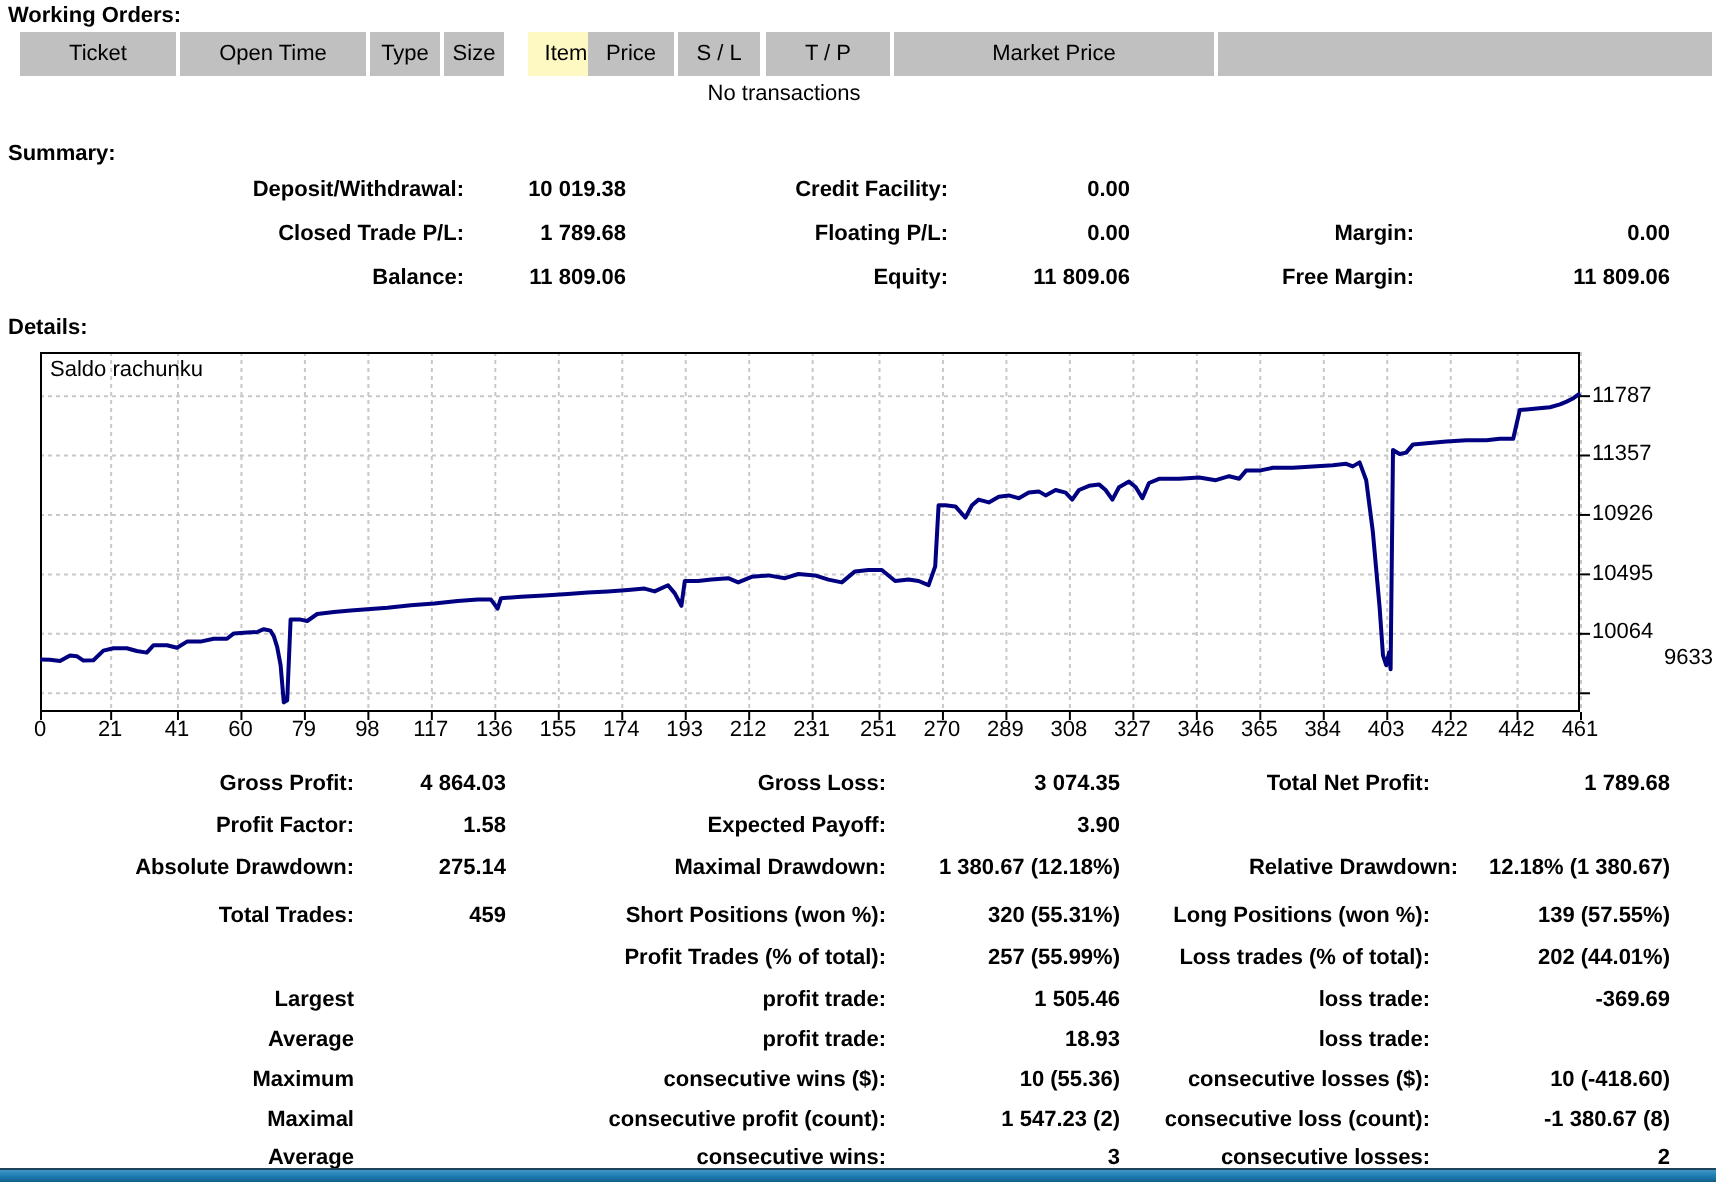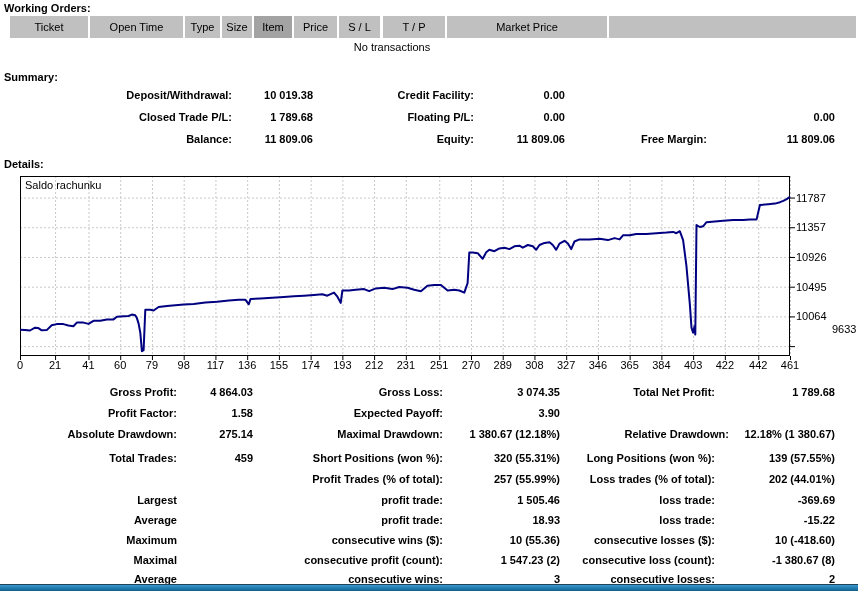--- a/index.html
+++ b/index.html
@@ -36,21 +36,21 @@
 </head>
 <body>
 
 <div class="page">
   <div class="section-title wo-title">Working Orders:</div>
   <div id="wo-header">
       <div class="hdr-cell" style="left: 10px; width: 78px; background: rgb(192, 192, 192);">Ticket</div>
       <div class="hdr-cell" style="left: 90px; width: 93px; background: rgb(192, 192, 192);">Open Time</div>
       <div class="hdr-cell" style="left: 185px; width: 35px; background: rgb(192, 192, 192);">Type</div>
       <div class="hdr-cell" style="left: 222px; width: 30px; background: rgb(192, 192, 192);">Size</div>
-      <div class="hdr-cell" style="left: 254px; width: 38px; background: #a3a3a3;">Item</div>
+      <div class="hdr-cell" style="left: 264px; width: 38px; background: #fef9c3;">Item</div>
       <div class="hdr-cell" style="left: 294px; width: 43px; background: rgb(192, 192, 192);">Price</div>
       <div class="hdr-cell" style="left: 339px; width: 41px; background: rgb(192, 192, 192);">S / L</div>
       <div class="hdr-cell" style="left: 383px; width: 62px; background: rgb(192, 192, 192);">T / P</div>
       <div class="hdr-cell" style="left: 447px; width: 160px; background: rgb(192, 192, 192);">Market Price</div>
       <div class="hdr-cell" style="left: 609px; width: 247px; background: rgb(192, 192, 192);"></div>
     </div>
   <div class="no-trans">No transactions</div>
 
   <div class="section-title sum-title">Summary:</div>
   <div id="summary-rows">
@@ -58,20 +58,21 @@
         <span style="left: 0px; width: 232px; line-height: 22px;">Deposit/Withdrawal:</span>
         <span style="left: 240px; width: 73px; line-height: 22px;">10 019.38</span>
         <span style="left: 330px; width: 144px; line-height: 22px;">Credit Facility:</span>
         <span style="left: 480px; width: 85px; line-height: 22px;">0.00</span>
       </div>
       <div class="row" style="top: 106px; height: 22px;">
         <span style="left: 0px; width: 232px; line-height: 22px;">Closed Trade P/L:</span>
         <span style="left: 240px; width: 73px; line-height: 22px;">1 789.68</span>
         <span style="left: 330px; width: 144px; line-height: 22px;">Floating P/L:</span>
         <span style="left: 480px; width: 85px; line-height: 22px;">0.00</span>
+        <span style="left: 560px; width: 147px; line-height: 22px;">Margin:</span>
         <span style="left: 700px; width: 135px; line-height: 22px;">0.00</span>
       </div>
       <div class="row" style="top: 128px; height: 22px;">
         <span style="left: 0px; width: 232px; line-height: 22px;">Balance:</span>
         <span style="left: 240px; width: 73px; line-height: 22px;">11 809.06</span>
         <span style="left: 330px; width: 144px; line-height: 22px;">Equity:</span>
         <span style="left: 480px; width: 85px; line-height: 22px;">11 809.06</span>
         <span style="left: 560px; width: 147px; line-height: 22px;">Free Margin:</span>
         <span style="left: 700px; width: 135px; line-height: 22px;">11 809.06</span>
       </div>
@@ -224,21 +225,20 @@
         <span style="left: 260px; width: 183px; line-height: 20px;">profit trade:</span>
         <span style="left: 450px; width: 110px; line-height: 20px;">1 505.46</span>
         <span style="left: 566px; width: 149px; line-height: 20px;">loss trade:</span>
         <span style="left: 722px; width: 113px; line-height: 20px;">-369.69</span>
       </div>
       <div class="row" style="top: 510px; height: 20px;">
         <span style="left: 0px; width: 177px; line-height: 20px;">Average</span>
         <span style="left: 260px; width: 183px; line-height: 20px;">profit trade:</span>
         <span style="left: 450px; width: 110px; line-height: 20px;">18.93</span>
         <span style="left: 566px; width: 149px; line-height: 20px;">loss trade:</span>
-        <span style="left: 722px; width: 113px; line-height: 20px;">-15.22</span>
       </div>
       <div class="row" style="top: 530px; height: 20px;">
         <span style="left: 260px; width: 183px; line-height: 20px;">consecutive wins ($):</span>
         <span style="left: 0px; width: 177px; line-height: 20px;">Maximum</span>
         <span style="left: 450px; width: 110px; line-height: 20px;">10 (55.36)</span>
         <span style="left: 566px; width: 149px; line-height: 20px;">consecutive losses ($):</span>
         <span style="left: 722px; width: 113px; line-height: 20px;">10 (-418.60)</span>
       </div>
       <div class="row" style="top: 550px; height: 20px;">
         <span style="left: 0px; width: 177px; line-height: 20px;">Maximal</span>

